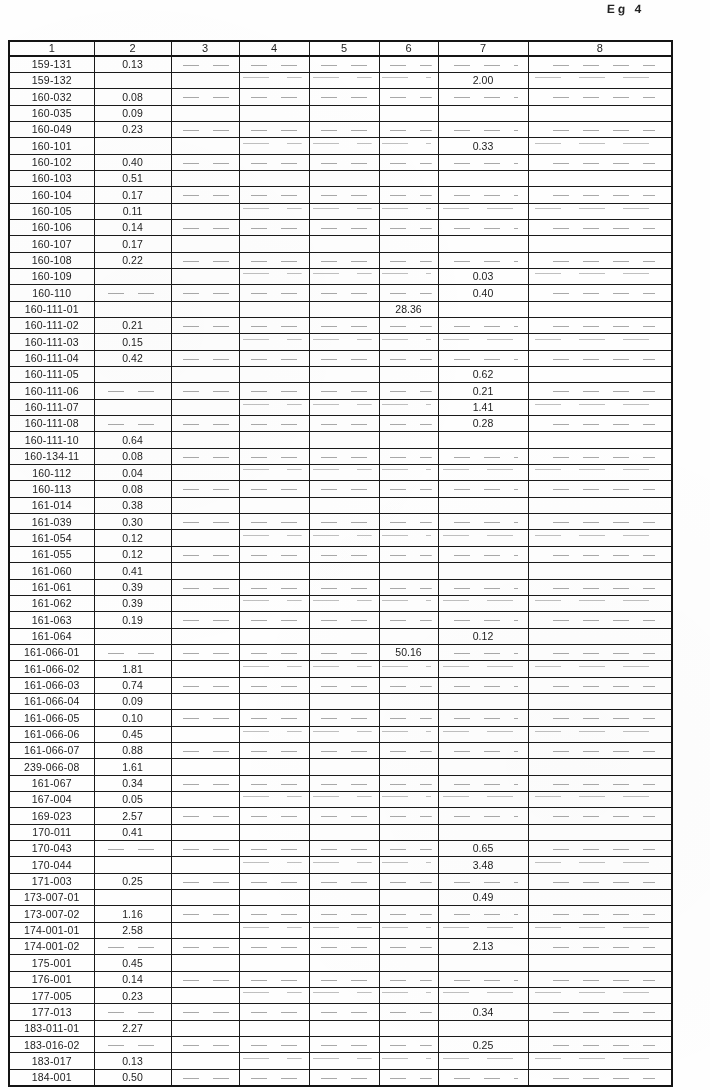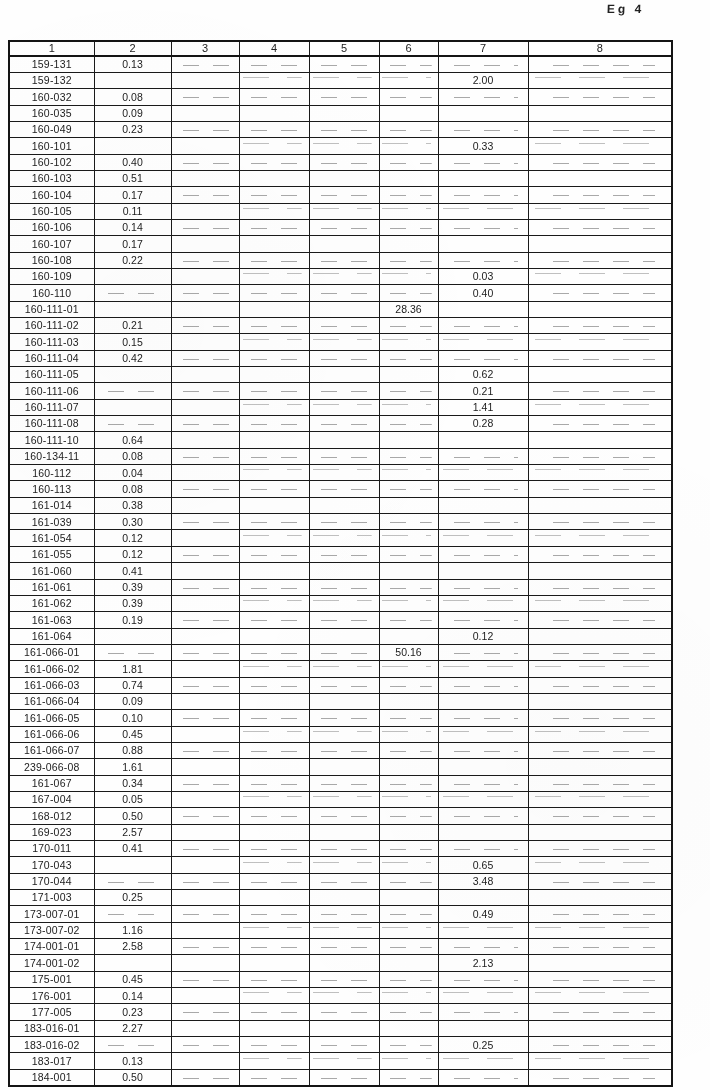--- a/index.html
+++ b/index.html
@@ -565,30 +565,20 @@
           <td>167-004</td>
           <td>0.05</td>
           <td></td>
           <td></td>
           <td></td>
           <td></td>
           <td></td>
           <td></td>
         </tr>
         <tr>
-          <td>168-012</td>
-          <td>0.50</td>
-          <td></td>
-          <td></td>
-          <td></td>
-          <td></td>
-          <td></td>
-          <td></td>
-        </tr>
-        <tr>
           <td>169-023</td>
           <td>2.57</td>
           <td></td>
           <td></td>
           <td></td>
           <td></td>
           <td></td>
           <td></td>
         </tr>
         <tr>
@@ -695,21 +685,31 @@
           <td>177-005</td>
           <td>0.23</td>
           <td></td>
           <td></td>
           <td></td>
           <td></td>
           <td></td>
           <td></td>
         </tr>
         <tr>
-          <td>183-016-01</td>
+          <td>177-013</td>
+          <td></td>
+          <td></td>
+          <td></td>
+          <td></td>
+          <td></td>
+          <td>0.34</td>
+          <td></td>
+        </tr>
+        <tr>
+          <td>183-011-01</td>
           <td>2.27</td>
           <td></td>
           <td></td>
           <td></td>
           <td></td>
           <td></td>
           <td></td>
         </tr>
         <tr>
           <td>183-016-02</td>

